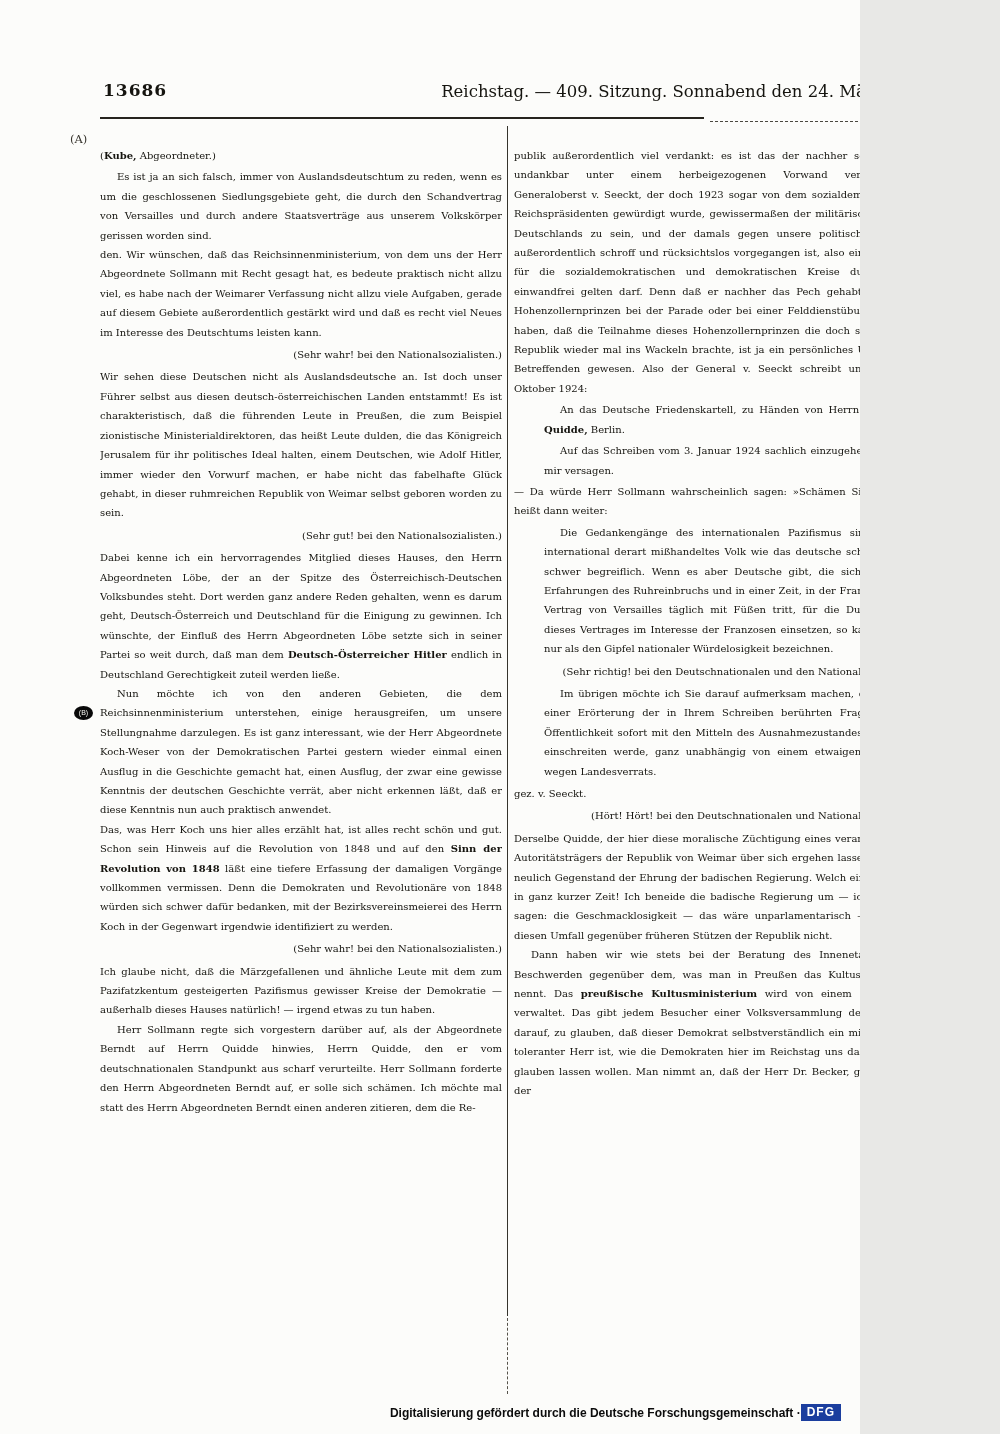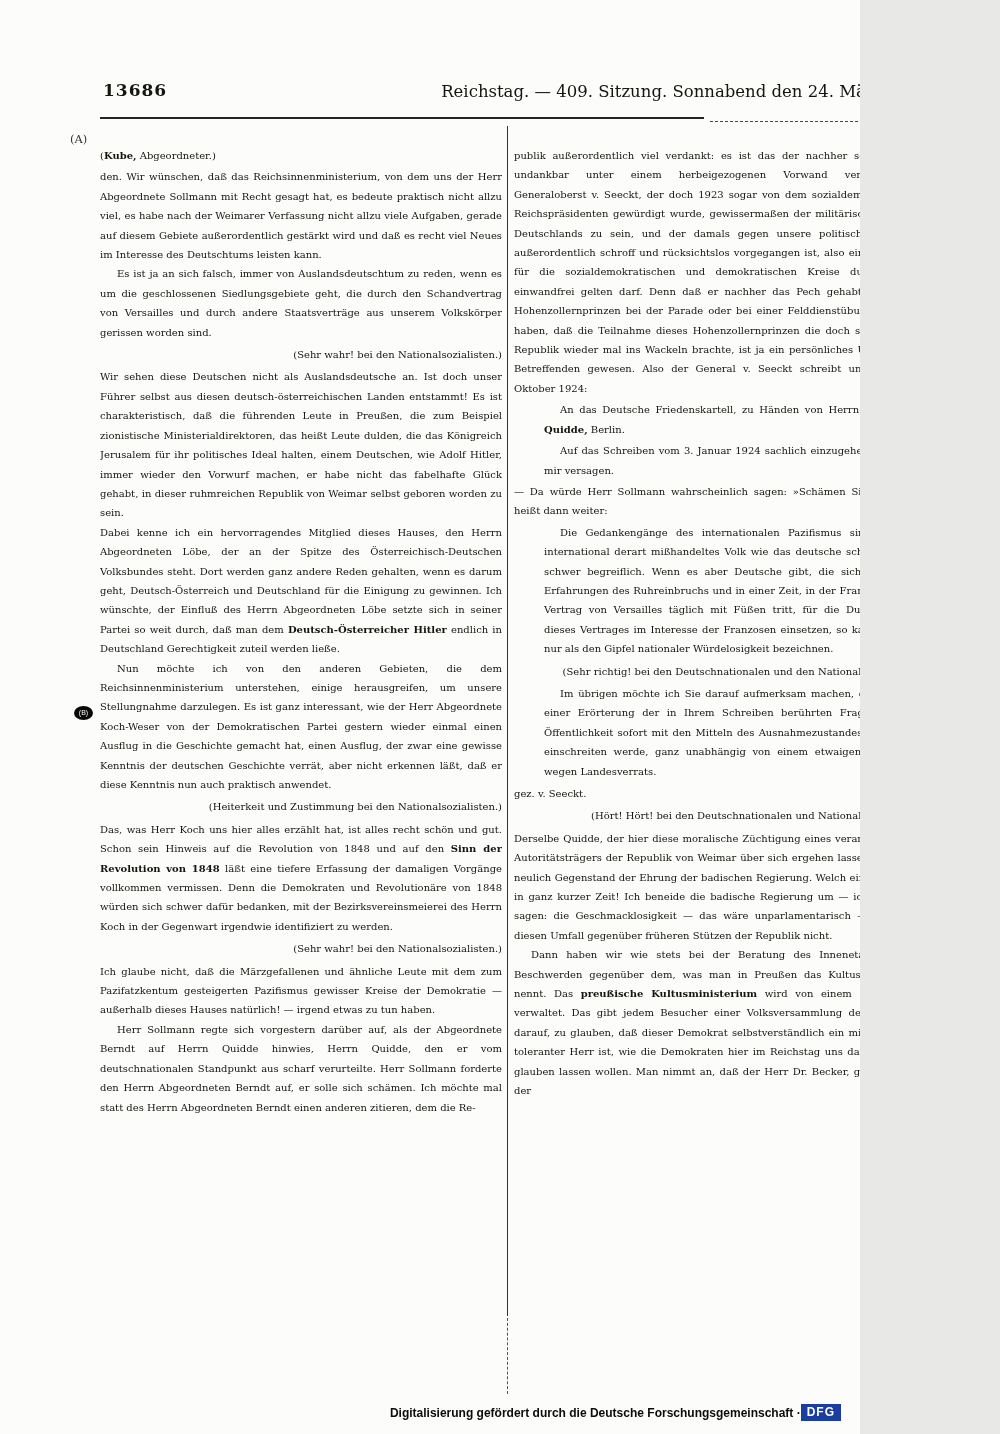--- a/index.html
+++ b/index.html
@@ -82,27 +82,27 @@
   <div class="marker-b-blob">(B)</div>
   <div class="marker marker-c">(C)</div>
   <div class="marker marker-d">(D)</div>
 
   <div class="divider"></div>
   <div class="divider-dashed"></div>
   <div class="right-edge"></div>
 
   <div class="col col-left">
     <p class="speaker"><span>(</span><span class="bold">Kube,</span><span> Abgeordneter.)</span></p>
+    <p class="para indent">Es ist ja an sich falsch, immer von Auslandsdeutschtum zu reden, wenn es um die geschlossenen Siedlungsgebiete geht, die durch den Schandvertrag von Versailles und durch andere Staatsverträge aus unserem Volkskörper gerissen worden sind.</p>
     <p class="para">den. Wir wünschen, daß das Reichsinnenministerium, von dem uns der Herr Abgeordnete Sollmann mit Recht gesagt hat, es bedeute praktisch nicht allzu viel, es habe nach der Weimarer Verfassung nicht allzu viele Aufgaben, gerade auf diesem Gebiete außerordentlich gestärkt wird und daß es recht viel Neues im Interesse des Deutschtums leisten kann.</p>
-    <p class="para indent">Es ist ja an sich falsch, immer von Auslandsdeutschtum zu reden, wenn es um die geschlossenen Siedlungsgebiete geht, die durch den Schandvertrag von Versailles und durch andere Staatsverträge aus unserem Volkskörper gerissen worden sind.</p>
     <p class="interjection">(Sehr wahr! bei den Nationalsozialisten.)</p>
     <p class="para">Wir sehen diese Deutschen nicht als Auslandsdeutsche an. Ist doch unser Führer selbst aus diesen deutsch-österreichischen Landen entstammt! Es ist charakteristisch, daß die führenden Leute in Preußen, die zum Beispiel zionistische Ministerialdirektoren, das heißt Leute dulden, die das Königreich Jerusalem für ihr politisches Ideal halten, einem Deutschen, wie Adolf Hitler, immer wieder den Vorwurf machen, er habe nicht das fabelhafte Glück gehabt, in dieser ruhmreichen Republik von Weimar selbst geboren worden zu sein.</p>
+    <p class="interjection">(Sehr gut! bei den Nationalsozialisten.)</p>
     <p class="para"><span>Dabei kenne ich ein hervorragendes Mitglied dieses Hauses, den Herrn Abgeordneten Löbe, der an der Spitze des Österreichisch-Deutschen Volksbundes steht. Dort werden ganz andere Reden gehalten, wenn es darum geht, Deutsch-Österreich und Deutschland für die Einigung zu gewinnen. Ich wünschte, der Einfluß des Herrn Abgeordneten Löbe setzte sich in seiner Partei so weit durch, daß man dem </span><span class="bold">Deutsch-Österreicher Hitler</span><span> endlich in Deutschland Gerechtigkeit zuteil werden ließe.</span></p>
     <p class="para indent">Nun möchte ich von den anderen Gebieten, die dem Reichsinnenministerium unterstehen, einige herausgreifen, um unsere Stellungnahme darzulegen. Es ist ganz interessant, wie der Herr Abgeordnete Koch-Weser von der Demokratischen Partei gestern wieder einmal einen Ausflug in die Geschichte gemacht hat, einen Ausflug, der zwar eine gewisse Kenntnis der deutschen Geschichte verrät, aber nicht erkennen läßt, daß er diese Kenntnis nun auch praktisch anwendet.</p>
-    <p class="interjection">(Heiterkeit und Zustimmung bei den Nationalsozialisten.)</p>
     <p class="para"><span>Das, was Herr Koch uns hier alles erzählt hat, ist alles recht schön und gut. Schon sein Hinweis auf die Revolution von 1848 und auf den </span><span class="bold">Sinn der Revolution von 1848</span><span> läßt eine tiefere Erfassung der damaligen Vorgänge vollkommen vermissen. Denn die Demokraten und Revolutionäre von 1848 würden sich schwer dafür bedanken, mit der Bezirksvereinsmeierei des Herrn Koch in der Gegenwart irgendwie identifiziert zu werden.</span></p>
     <p class="interjection">(Sehr wahr! bei den Nationalsozialisten.)</p>
     <p class="para">Ich glaube nicht, daß die Märzgefallenen und ähnliche Leute mit dem zum Pazifatzkentum gesteigerten Pazifismus gewisser Kreise der Demokratie — außerhalb dieses Hauses natürlich! — irgend etwas zu tun haben.</p>
     <p class="para indent">Herr Sollmann regte sich vorgestern darüber auf, als der Abgeordnete Berndt auf Herrn Quidde hinwies, Herrn Quidde, den er vom deutschnationalen Standpunkt aus scharf verurteilte. Herr Sollmann forderte den Herrn Abgeordneten Berndt auf, er solle sich schämen. Ich möchte mal statt des Herrn Abgeordneten Berndt einen anderen zitieren, dem die Re-</p>
   </div>
 
   <div class="col col-right">
     <p class="para">publik außerordentlich viel verdankt: es ist das der nachher schnöde und undankbar unter einem herbeigezogenen Vorwand verabschiedete Generaloberst v. Seeckt, der doch 1923 sogar von dem sozialdemokratischen Reichspräsidenten gewürdigt wurde, gewissermaßen der militärische Diktator Deutschlands zu sein, und der damals gegen unsere politische Richtung außerordentlich schroff und rücksichtslos vorgegangen ist, also ein Mann, der für die sozialdemokratischen und demokratischen Kreise durchaus als einwandfrei gelten darf. Denn daß er nachher das Pech gehabt hat, einen Hohenzollernprinzen bei der Parade oder bei einer Felddienstübung dabei zu haben, daß die Teilnahme dieses Hohenzollernprinzen die doch so gefestigte Republik wieder mal ins Wackeln brachte, ist ja ein persönliches Unglück des Betreffenden gewesen. Also der General v. Seeckt schreibt unter dem 9. Oktober 1924:</p>
     <p class="quote"><span>An das Deutsche Friedenskartell, zu Händen von Herrn </span><span class="bold">Professor Quidde,</span><span> Berlin.</span></p>
     <p class="quote">Auf das Schreiben vom 3. Januar 1924 sachlich einzugehen, muß ich mir versagen.</p>

